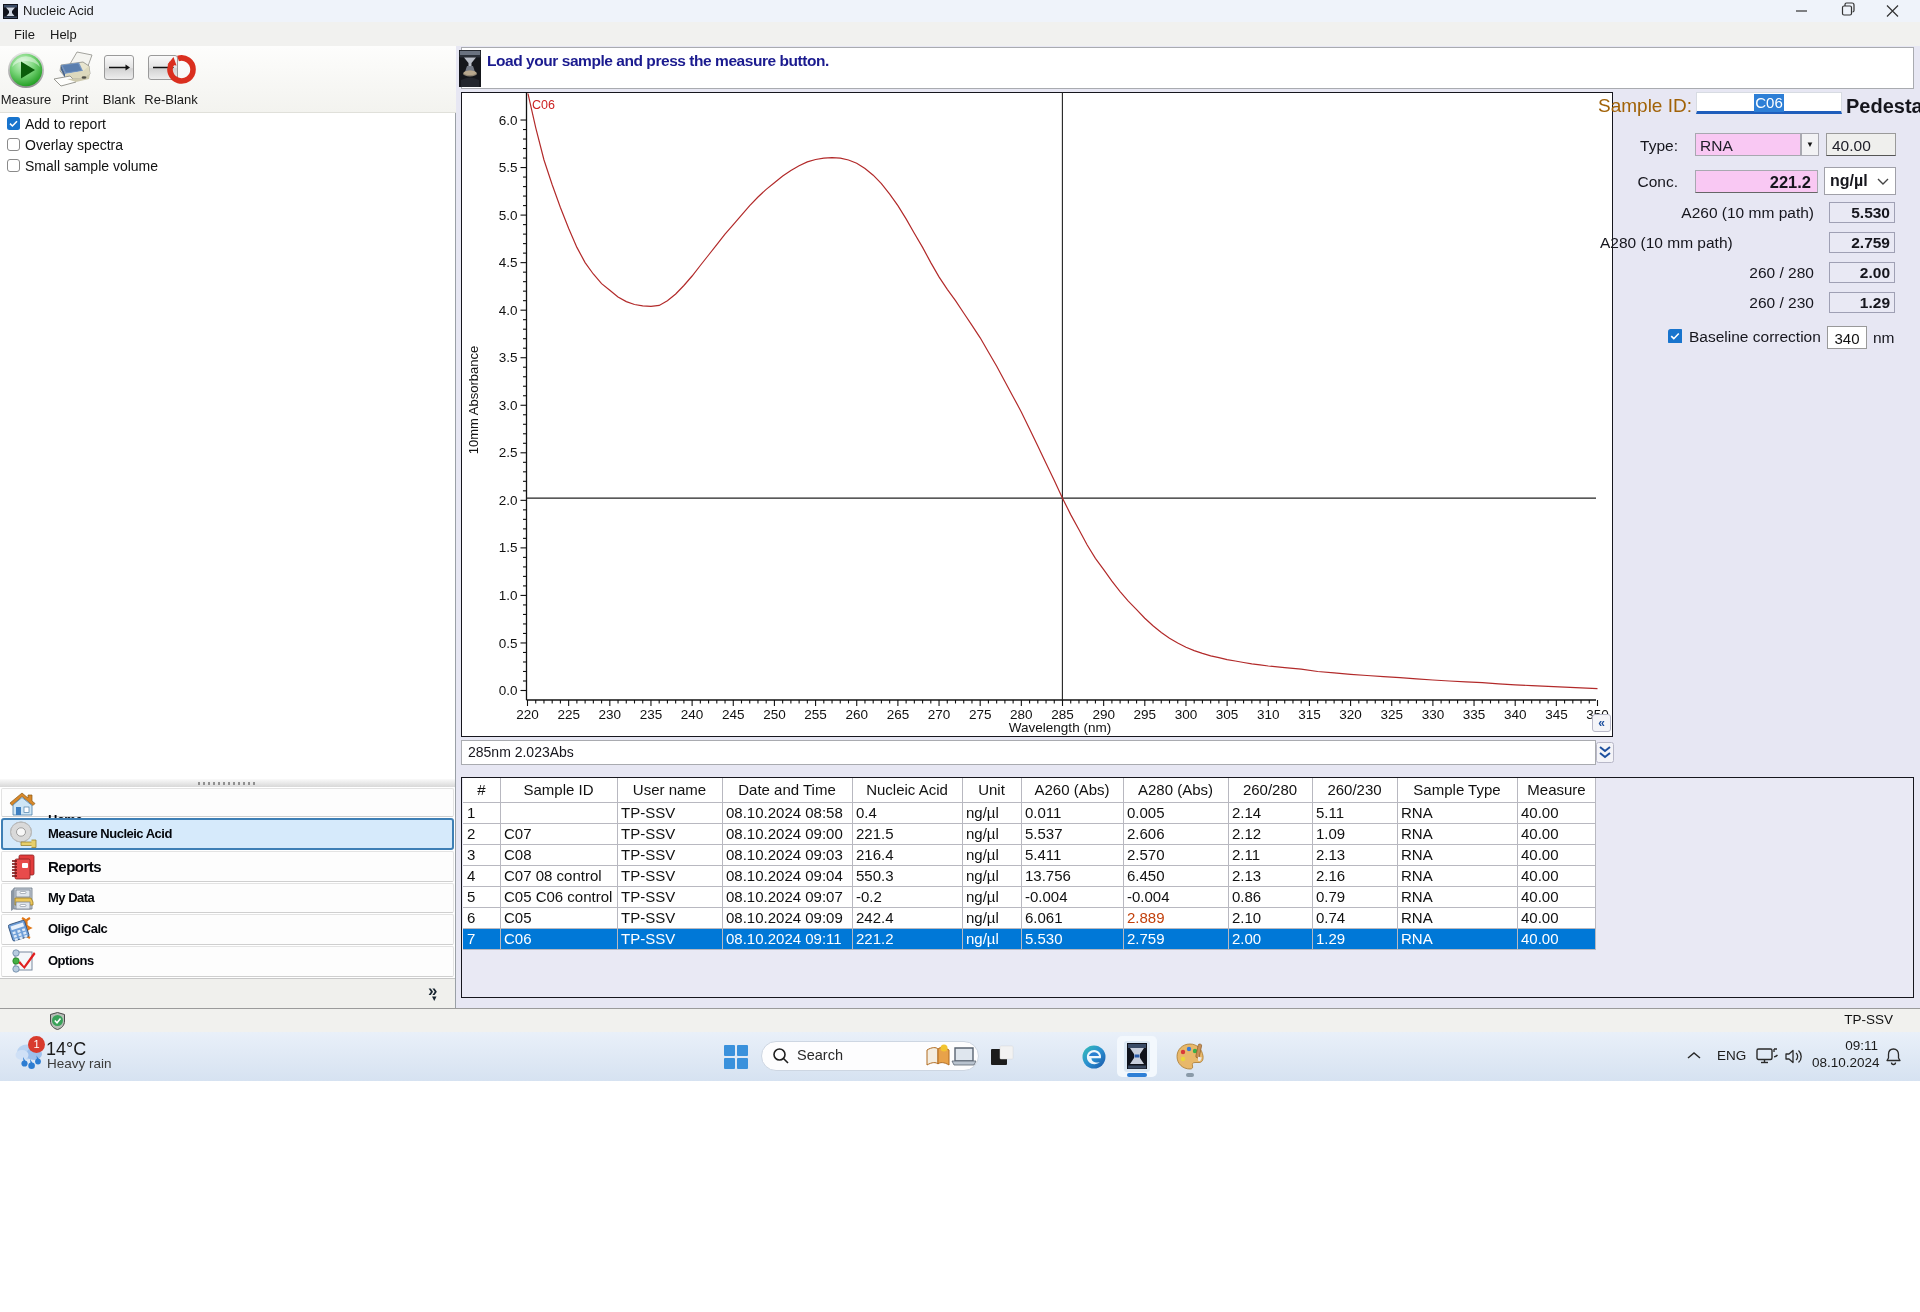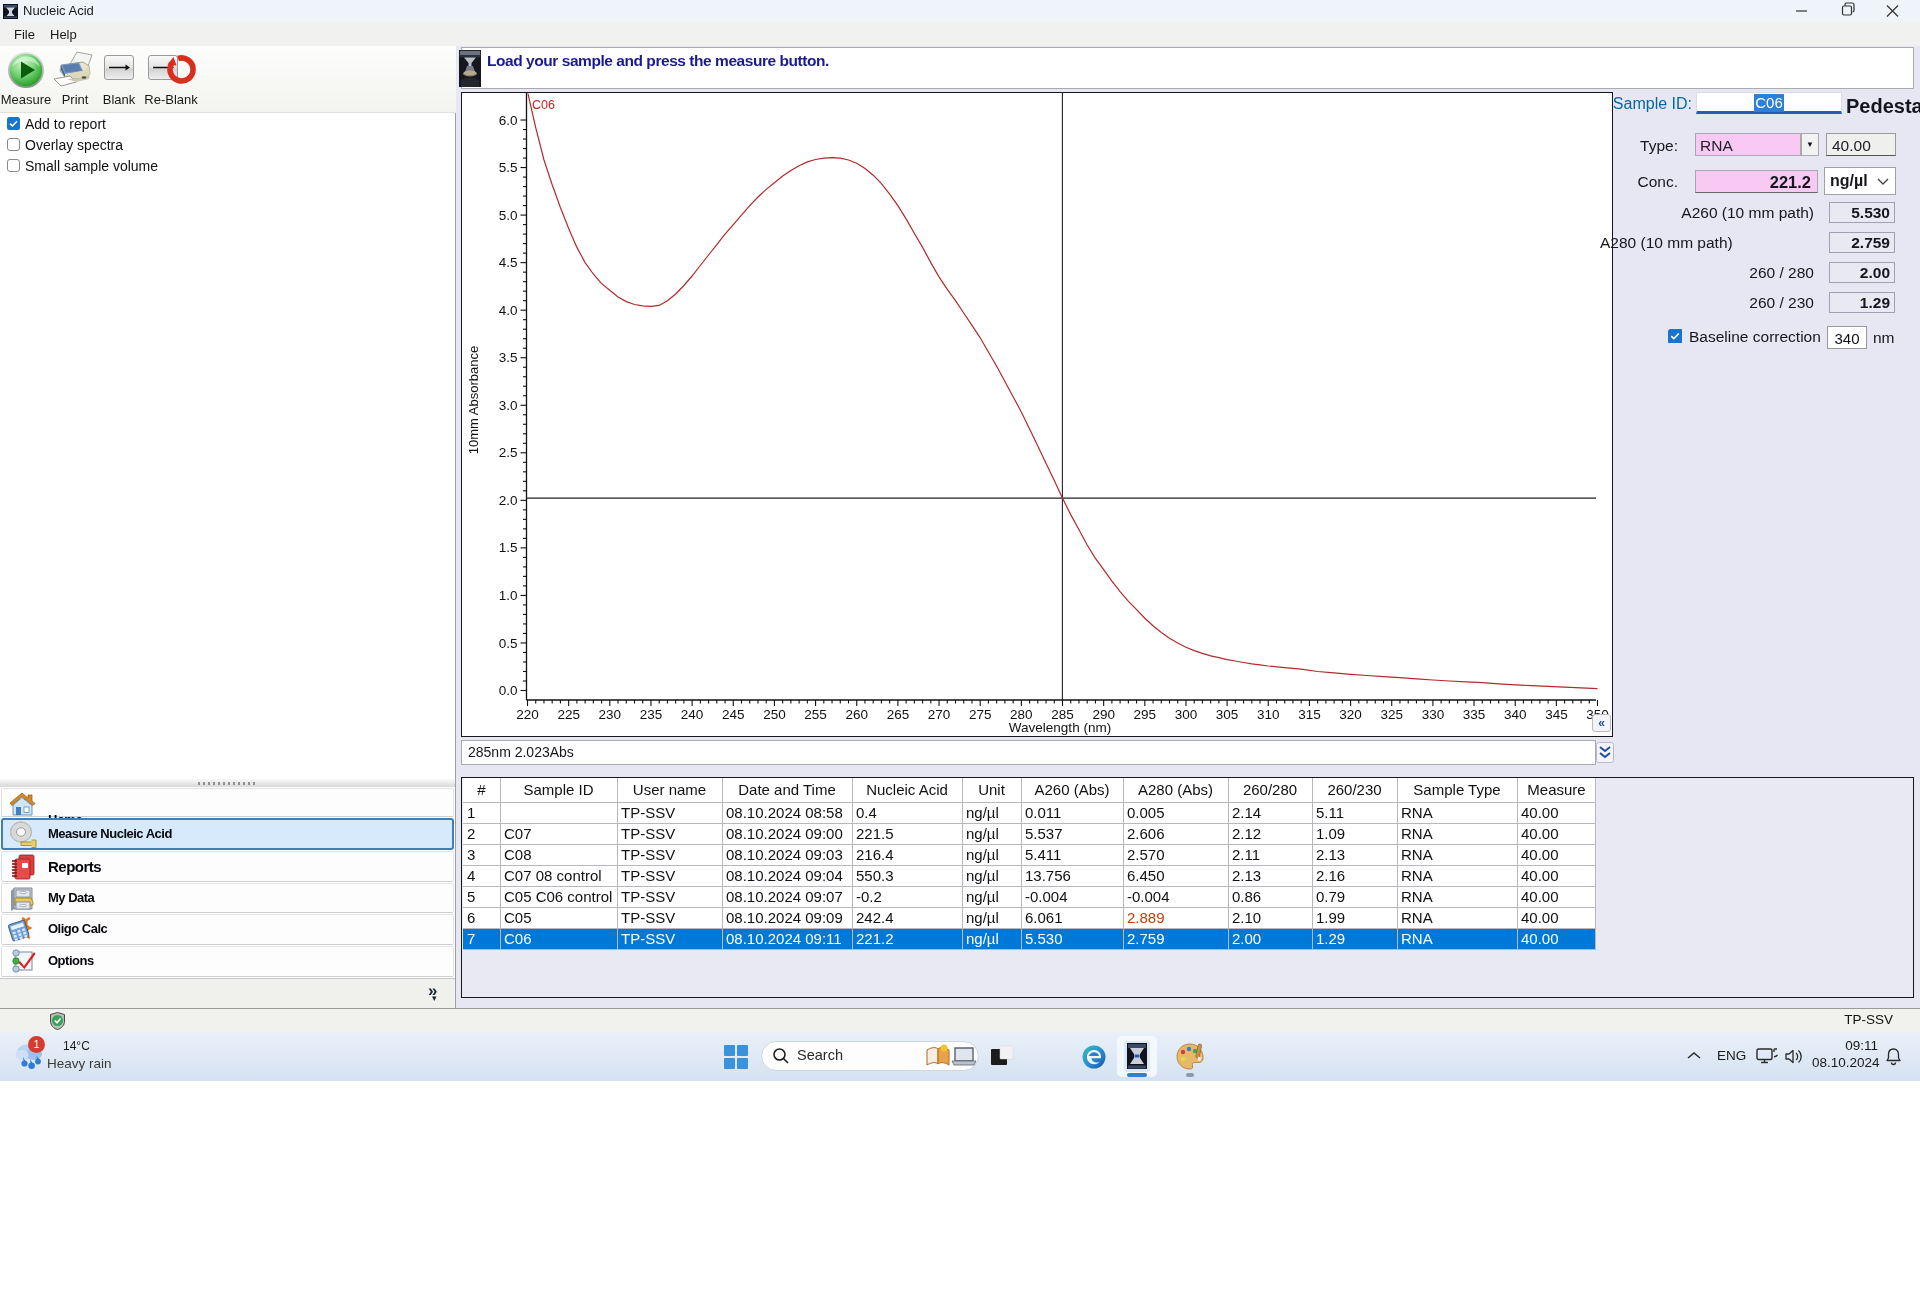--- a/index.html
+++ b/index.html
@@ -529,21 +529,21 @@
 <div class="ab" style="left:463px;top:907px;width:1133px;height:21px;background:#fff"></div>
 <div class="ab" style="left:467px;top:909px;width:32px;font-size:15px;color:#111;white-space:nowrap;overflow:hidden">6</div>
 <div class="ab" style="left:504px;top:909px;width:112px;font-size:15px;color:#111;white-space:nowrap;overflow:hidden">C05</div>
 <div class="ab" style="left:621px;top:909px;width:100px;font-size:15px;color:#111;white-space:nowrap;overflow:hidden">TP-SSV</div>
 <div class="ab" style="left:726px;top:909px;width:125px;font-size:15px;color:#111;white-space:nowrap;overflow:hidden">08.10.2024 09:09</div>
 <div class="ab" style="left:856px;top:909px;width:105px;font-size:15px;color:#111;white-space:nowrap;overflow:hidden">242.4</div>
 <div class="ab" style="left:966px;top:909px;width:54px;font-size:15px;color:#111;white-space:nowrap;overflow:hidden">ng/µl</div>
 <div class="ab" style="left:1025px;top:909px;width:97px;font-size:15px;color:#111;white-space:nowrap;overflow:hidden">6.061</div>
 <div class="ab" style="left:1127px;top:909px;width:100px;font-size:15px;color:#c2410c;white-space:nowrap;overflow:hidden">2.889</div>
 <div class="ab" style="left:1232px;top:909px;width:79px;font-size:15px;color:#111;white-space:nowrap;overflow:hidden">2.10</div>
-<div class="ab" style="left:1316px;top:909px;width:80px;font-size:15px;color:#111;white-space:nowrap;overflow:hidden">1.99</div>
+<div class="ab" style="left:1316px;top:909px;width:80px;font-size:15px;color:#111;white-space:nowrap;overflow:hidden">0.74</div>
 <div class="ab" style="left:1401px;top:909px;width:115px;font-size:15px;color:#111;white-space:nowrap;overflow:hidden">RNA</div>
 <div class="ab" style="left:1521px;top:909px;width:74px;font-size:15px;color:#111;white-space:nowrap;overflow:hidden">40.00</div>
 <div class="ab" style="left:463px;top:928px;width:1133px;height:21px;background:#0078d7"></div>
 <div class="ab" style="left:467px;top:930px;width:32px;font-size:15px;color:#fff;white-space:nowrap;overflow:hidden">7</div>
 <div class="ab" style="left:504px;top:930px;width:112px;font-size:15px;color:#fff;white-space:nowrap;overflow:hidden">C06</div>
 <div class="ab" style="left:621px;top:930px;width:100px;font-size:15px;color:#fff;white-space:nowrap;overflow:hidden">TP-SSV</div>
 <div class="ab" style="left:726px;top:930px;width:125px;font-size:15px;color:#fff;white-space:nowrap;overflow:hidden">08.10.2024 09:11</div>
 <div class="ab" style="left:856px;top:930px;width:105px;font-size:15px;color:#fff;white-space:nowrap;overflow:hidden">221.2</div>
 <div class="ab" style="left:966px;top:930px;width:54px;font-size:15px;color:#fff;white-space:nowrap;overflow:hidden">ng/µl</div>
 <div class="ab" style="left:1025px;top:930px;width:97px;font-size:15px;color:#fff;white-space:nowrap;overflow:hidden">5.530</div>
@@ -567,21 +567,21 @@
       <line x1="1132.5" y1="0" x2="1132.5" y2="171" stroke="#b8b8c0" stroke-width="1"></line>
       <line x1="0" y1="24.5" x2="1133" y2="24.5" stroke="#b8b8c0" stroke-width="1"></line>
       <line x1="0" y1="45.5" x2="1133" y2="45.5" stroke="#b8b8c0" stroke-width="1"></line>
       <line x1="0" y1="66.5" x2="1133" y2="66.5" stroke="#b8b8c0" stroke-width="1"></line>
       <line x1="0" y1="87.5" x2="1133" y2="87.5" stroke="#b8b8c0" stroke-width="1"></line>
       <line x1="0" y1="108.5" x2="1133" y2="108.5" stroke="#b8b8c0" stroke-width="1"></line>
       <line x1="0" y1="129.5" x2="1133" y2="129.5" stroke="#b8b8c0" stroke-width="1"></line>
       <line x1="0" y1="150.5" x2="1133" y2="150.5" stroke="#b8b8c0" stroke-width="1"></line>
       <line x1="0" y1="171.5" x2="1133" y2="171.5" stroke="#b8b8c0" stroke-width="1"></line>
     </svg>
-<div class="ab" style="left:1570px;top:95px;width:122px;text-align:right;font-size:16px;color:#0369a1">Sample ID:</div>
+<div class="ab" style="left:1570px;top:95px;width:122px;text-align:right;font-size:19px;color:#a16207">Sample ID:</div>
 <div class="ab" style="left:1696px;top:92px;width:146px;height:22px;background:#fff;border:1px solid #d7dbe2;border-bottom:3px solid #1f5ebc"></div>
 <div class="ab" style="left:1754px;top:94px;width:30px;height:18px;background:#2e7fd6;color:#fff;font-size:15px;text-align:center">C06</div>
 <div class="ab" style="left:1846px;top:95px;font-size:20px;font-weight:bold;color:#16161d">Pedestal</div>
 <div class="ab" style="left:1570px;top:137px;width:108px;text-align:right;font-size:15.5px;color:#16161d">Type:</div>
 <div class="ab" style="left:1695px;top:133px;width:106px;height:23px;background:#f9c8f3;border:1px solid #a8a8b0"></div>
 <div class="ab" style="left:1700px;top:137px;font-size:15.5px;color:#20202a">RNA</div>
 <div class="ab" style="left:1801px;top:133px;width:18px;height:23px;background:#f2f2f4;border:1px solid #a8a8b0;text-align:center;line-height:21px;font-size:8px;color:#111">▼</div>
 <div class="ab" style="left:1826px;top:133px;width:70px;height:23px;background:#efefed;border:1px solid #9a9a9a;border-bottom:1px solid #555"></div>
 <div class="ab" style="left:1832px;top:137px;font-size:15.5px;color:#20202a">40.00</div>
 <div class="ab" style="left:1570px;top:173px;width:108px;text-align:right;font-size:15.5px;color:#16161d">Conc.</div>
@@ -627,21 +627,21 @@
 <g fill="#2d7dd2">
 <path d="M9 17 l3.2 5.2 -2.4 1.4 Z"></path>
 <circle cx="10.5" cy="23.5" r="3.1"></circle>
 <path d="M16 19 l3.4 5.4 -2.5 1.4 Z"></path>
 <circle cx="17.6" cy="25.8" r="3.3"></circle>
 <path d="M22.5 15.5 l3 4.8 -2.3 1.3 Z"></path>
 <circle cx="24" cy="21.5" r="2.9"></circle>
 </g>
 </svg>
 <div class="ab" style="left:28px;top:1036px;width:17px;height:17px;background:#d83b2e;border-radius:50%;color:#fff;font-size:11px;text-align:center;line-height:17px">1</div>
-<div class="ab" style="left:63px;top:1039px;font-size:12px;color:#1a1a1a">14°C</div>
+<div class="ab" style="left:46px;top:1039px;font-size:18px;color:#1a1a1a">14°C</div>
 <div class="ab" style="left:47px;top:1056px;font-size:13.5px;color:#3c3c3c">Heavy rain</div>
 <svg class="ab" style="left:724px;top:1045px" width="24" height="24" viewBox="0 0 24 24">
 <g fill="#3a91dc">
 <rect x="0" y="0" width="11" height="11" rx="1"></rect>
 <rect x="13" y="0" width="11" height="11" rx="1"></rect>
 <rect x="0" y="13" width="11" height="11" rx="1"></rect>
 <rect x="13" y="13" width="11" height="11" rx="1"></rect>
 </g>
 </svg>
 <div class="ab" style="left:761px;top:1041px;width:218px;height:30px;background:#fdfdfe;border:1px solid #cdd6e2;border-radius:15px"></div>

